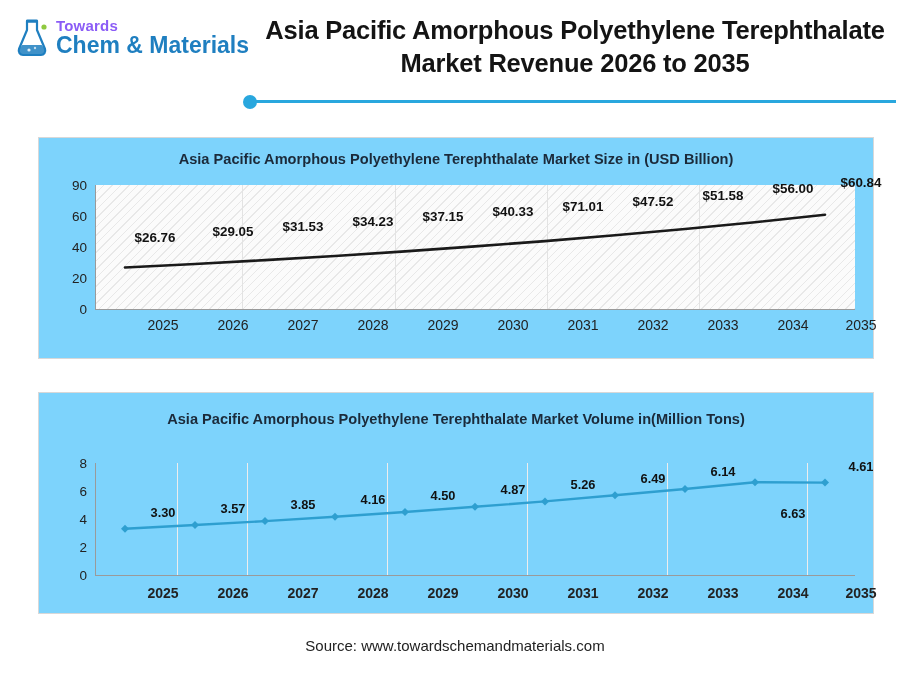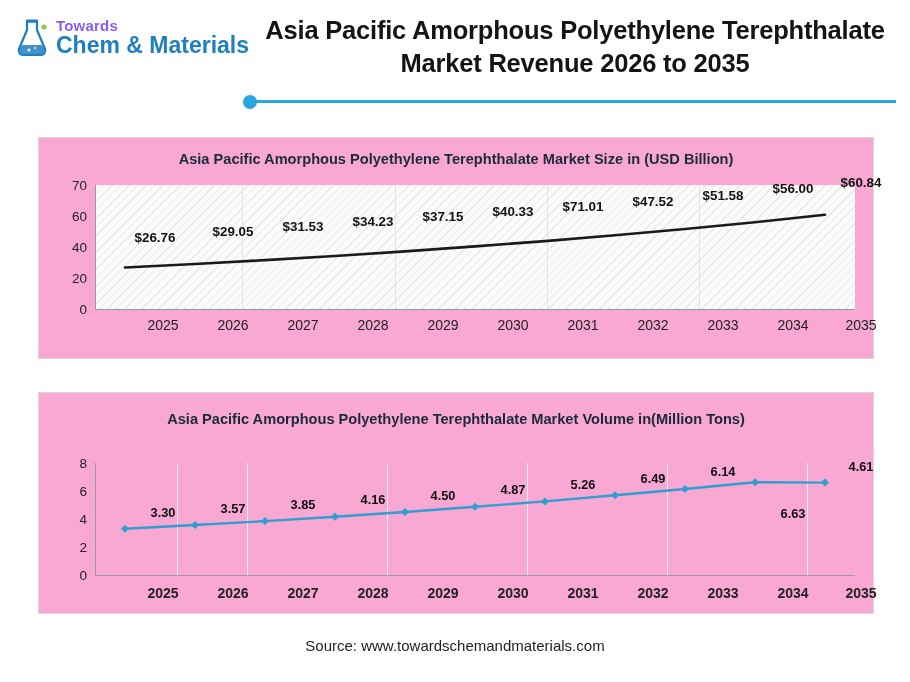--- a/index.html
+++ b/index.html
@@ -97,21 +97,21 @@
     width: 14px;
     height: 14px;
     border-radius: 50%;
     background: #29a7de;
   }
 
   
   .panel {
     position: absolute;
     border: 1px solid #d8d8d8;
-    background: #f9a8d4;
+    background: #7dd3fc;
     box-sizing: border-box;
   }
   #panel-revenue {
     left: 38px;
     top: 137px;
     width: 836px;
     height: 222px;
   }
   #panel-volume {
     left: 38px;
@@ -244,21 +244,21 @@
     <div class="rule-dot"></div>
     <div class="rule-line"></div>
   </div>
 
   <div class="panel" id="panel-revenue">
     <div class="panel-title">Asia Pacific Amorphous Polyethylene Terephthalate Market Size in (USD Billion)</div>
 
     <div class="plot" style="left:18px; top:42px; width:800px; height:170px;">
 
       <div class="y-axis-labels">
-        <span style="top:5px;">70</span>
+        <span style="top:5px;">90</span>
         <span style="top:36px;">60</span>
         <span style="top:67px;">40</span>
         <span style="top:98px;">20</span>
         <span style="top:129px;">0</span>
       </div>
 
       <div class="hatch" style="left:38px; top:5px; width:760px; height:124px;"></div>
 
       <div class="gridline-v" style="left:185px; top:5px; height:124px;"></div>
       <div class="gridline-v" style="left:338px; top:5px; height:124px;"></div>

